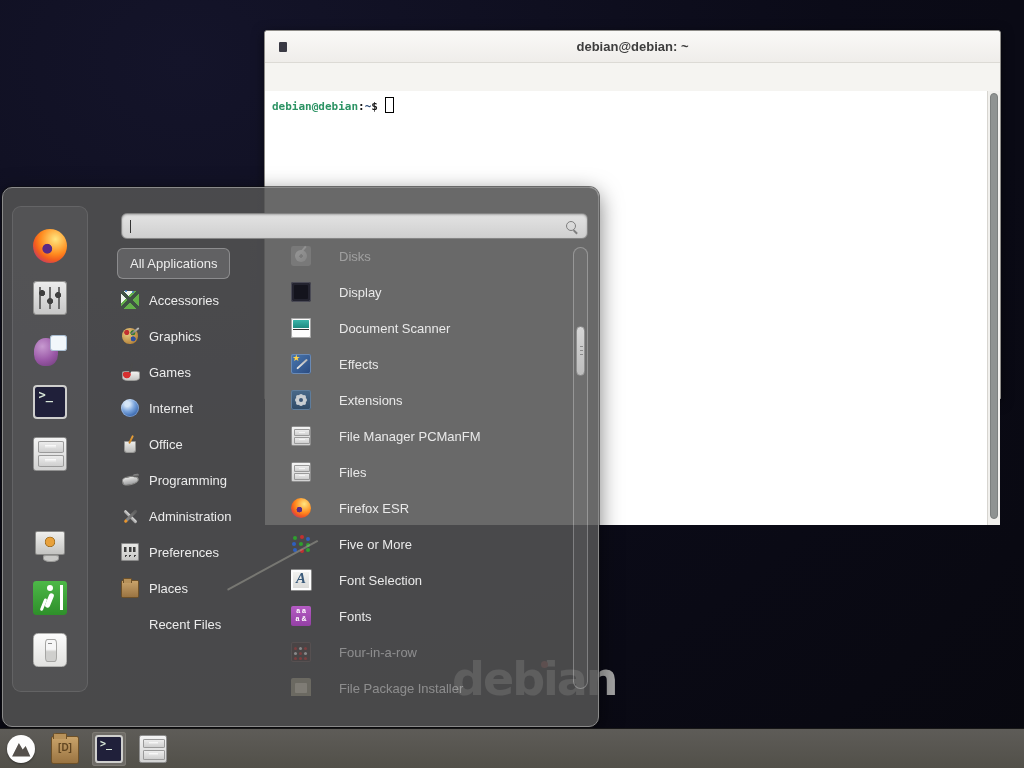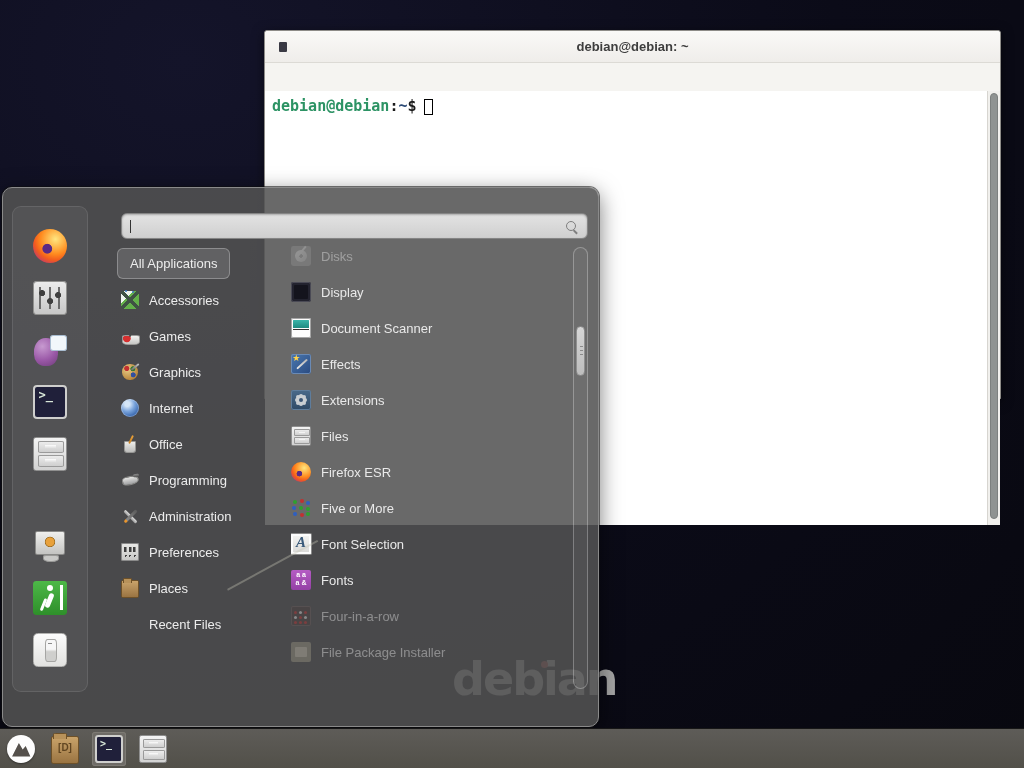--- a/index.html
+++ b/index.html
@@ -22,21 +22,21 @@
                  display:flex;align-items:center;justify-content:center;}
   .term-title{font-size:13px;font-weight:bold;color:#3d3d3d;}
   .ic-term-mini{position:absolute;left:14px;top:11px;width:8px;height:10px;background:#3a3a44;border-radius:1px;}
   .win-controls{position:absolute;right:14px;top:0;height:32px;display:flex;align-items:center;gap:20px;}
   .wc{position:relative;width:12px;height:12px;cursor:default;}
 
   .term-menubar{height:28px;background:#f5f4f1;display:flex;align-items:center;padding-left:12px;}
   .term-menu-item{font-size:13px;color:#2d2d2d;margin-right:21px;}
 
   .term-body{position:relative;height:434px;background:#fff;
-             font-family:"DejaVu Sans Mono",monospace;font-size:15px;font-weight:bold;
+             font-family:"DejaVu Sans Mono",monospace;font-size:11px;font-weight:bold;
              padding:6px 20px 0 7px;}
   .p-user{color:#2c9364;} .p-sep{color:#1a1a1a;} .p-path{color:#2c4a76;} .p-dollar{color:#1a1a1a;}
   .term-cursor{display:inline-block;width:9px;height:16px;border:1px solid #000;margin-left:7px;vertical-align:text-bottom;}
   .term-scrollbar{position:absolute;right:0;top:0;width:13px;height:100%;background:#f1f0ed;border-left:1px solid #d7d5d0;}
   .term-thumb{position:absolute;left:2px;top:2px;width:8px;height:426px;background:#8f9392;border-radius:4px;border:1px solid #7c807f;}
 
   
   .app-menu{position:absolute;left:2px;top:187px;width:597px;height:540px;z-index:3;
             background:rgba(83,83,83,0.87);border:1px solid #8a8a8a;border-radius:10px;
             box-shadow:0 0 0 1px rgba(15,15,15,.55), 0 6px 22px rgba(0,0,0,.55);}
@@ -60,21 +60,21 @@
   .categories{position:absolute;left:114px;top:58px;width:150px;}
   .cat-row{display:flex;align-items:center;height:36px;gap:10px;padding-left:4px;cursor:pointer;}
   .cat-row .ic{width:18px;height:18px;flex:none;}
   .cat-label{font-size:13px;color:#ececec;white-space:nowrap;}
   .cat-row.selected{height:31px;margin:2px 0 3px;width:fit-content;padding:0 12px;
                     background:rgba(255,255,255,0.13);border:1px solid rgba(255,255,255,0.28);border-radius:6px;}
   .cat-row.no-icon .cat-label{padding-left:28px;}
   .cat-row.selected.no-icon .cat-label{padding-left:0;}
 
   .apps-list{position:absolute;left:288px;top:50px;width:276px;height:458px;overflow:hidden;}
-  .app-row{display:flex;align-items:center;height:36px;gap:10px;cursor:pointer;}
+  .app-row{display:flex;align-items:center;height:36px;gap:28px;cursor:pointer;}
   .app-row .ic{width:20px;height:20px;flex:none;}
   .app-label{font-size:13px;color:#e9e9e9;white-space:nowrap;}
   .app-row.faded{opacity:.42;}
 
   .apps-scrollbar{position:absolute;left:570px;top:59px;width:15px;height:442px;border-radius:8px;
                   border:1px solid rgba(255,255,255,0.28);background:rgba(255,255,255,0.04);}
   .apps-thumb{position:absolute;left:2px;top:78px;width:9px;height:50px;border-radius:5px;
               background:linear-gradient(#d6d6d6,#bdbdbd);border:1px solid #8f8f8f;}
   .apps-thumb::after{content:"";position:absolute;left:3px;top:19px;width:3px;height:1px;background:#8a8a8a;
                      box-shadow:0 4px 0 #8a8a8a,0 8px 0 #8a8a8a;}
@@ -331,26 +331,26 @@
 
     <div class="cat-row selected no-icon">
 
           <span class="cat-label">All Applications</span>
         </div>
         <div class="cat-row">
           <span class="ic ic-accessories"></span>
           <span class="cat-label">Accessories</span>
         </div>
         <div class="cat-row">
+          <span class="ic ic-graphics"></span>
+          <span class="cat-label">Graphics</span>
+        </div>
+        <div class="cat-row">
           <span class="ic ic-games"></span>
           <span class="cat-label">Games</span>
-        </div>
-        <div class="cat-row">
-          <span class="ic ic-graphics"></span>
-          <span class="cat-label">Graphics</span>
         </div>
         <div class="cat-row">
           <span class="ic ic-internet"></span>
           <span class="cat-label">Internet</span>
         </div>
         <div class="cat-row">
           <span class="ic ic-office"></span>
           <span class="cat-label">Office</span>
         </div>
         <div class="cat-row">
@@ -389,20 +389,24 @@
           <span class="ic ic-document-scanner"></span>
           <span class="app-label">Document Scanner</span>
         </div>
         <div class="app-row">
           <span class="ic ic-effects"></span>
           <span class="app-label">Effects</span>
         </div>
         <div class="app-row">
           <span class="ic ic-extensions"></span>
           <span class="app-label">Extensions</span>
+        </div>
+        <div class="app-row">
+          <span class="ic ic-file-manager"></span>
+          <span class="app-label">File Manager PCManFM</span>
         </div>
         <div class="app-row">
           <span class="ic ic-file-manager"></span>
           <span class="app-label">Files</span>
         </div>
         <div class="app-row">
           <span class="ic ic-firefox"></span>
           <span class="app-label">Firefox ESR</span>
         </div>
         <div class="app-row">

